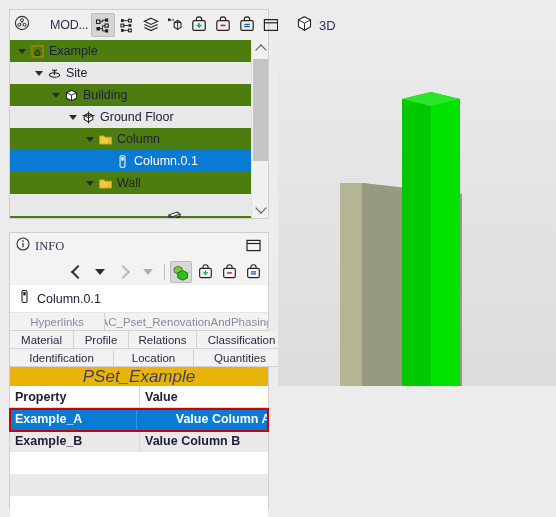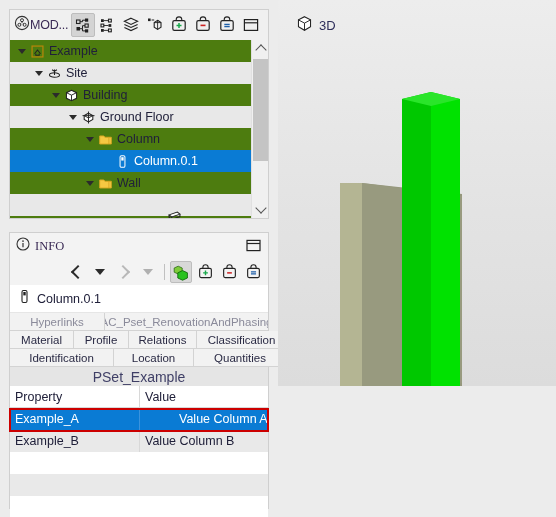--- a/index.html
+++ b/index.html
@@ -37,21 +37,21 @@
     height: 30px;
     background: #f0f0f0;
     display: flex;
     align-items: center;
     padding-left: 4px;
     box-sizing: border-box;
   }
   .tb-title {
     display: flex;
     align-items: center;
-    gap: 0;
+    gap: 20px;
     margin-right: 3px;
   }
   .tb-title-text {
     font-size: 12.5px;
     color: #3a2a55;
     letter-spacing: -0.2px;
   }
   .tb-btn {
     width: 24px; height: 24px;
     display: flex;
@@ -245,26 +245,27 @@
     box-sizing: border-box;
     white-space: nowrap;
     overflow: hidden;
   }
   .tab:last-child { border-right: none; }
   .tab.dim { color: #8a8a9a; }
 
   
   #pset-title {
     height: 19px;
-    background: #e5e5e5;
+    background: #eab308;
     display: flex;
     align-items: center;
     justify-content: center;
-    font-size: 14px;
+    font-size: 17px;
     color: #3f3f66;
+    font-style: italic;
   }
   #prop-table {
     position: relative;
     background: #fff;
   }
   .prop-row {
     display: flex;
     height: 22px;
     align-items: stretch;
     font-size: 12.5px;
@@ -274,20 +275,21 @@
   .prop-row.alt { background: #e9e9e9; }
   .prop-row.header { background: #ffffff; border-bottom: 1px solid #d8d8d8;}
   .prop-row.selected { background: #0a7bd4; color: #ffffff; gap: 34px; }
   .prop-cell {
     display: flex;
     align-items: center;
     padding-left: 5px;
     box-sizing: border-box;
     overflow: hidden;
     white-space: nowrap;
+    font-weight: bold;
   }
   .prop-cell.c1 { width: 130px; border-right: 1px solid #d8d8d8; }
   .prop-cell.c2 { flex: 1 1 auto; }
   .prop-row.selected .prop-cell.c1 { border-right-color: #3a93de; }
   #red-highlight {
     position: absolute;
     left: -1px;
     width: 260px;
     height: 24px;
     border: 2.5px solid #cc0000;

